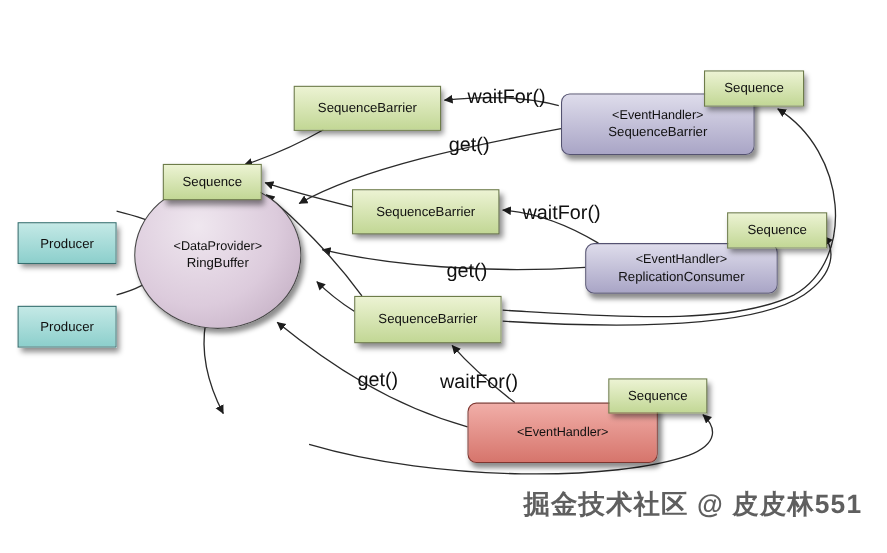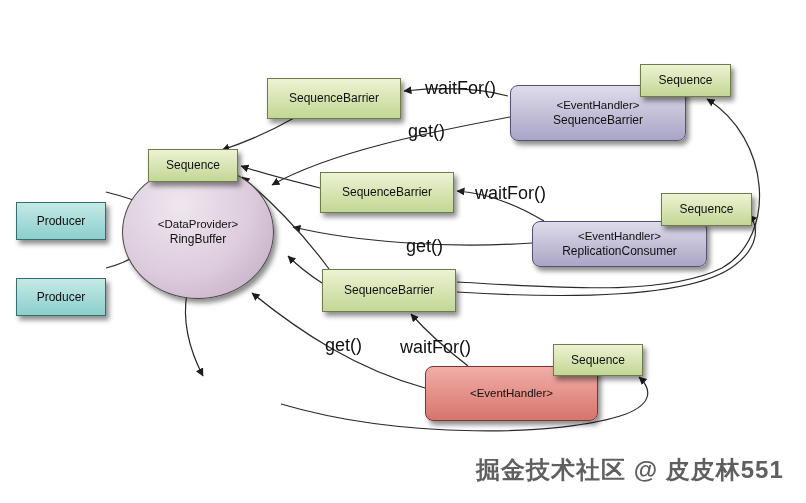--- a/index.html
+++ b/index.html
@@ -19,21 +19,21 @@
   .lav   { background:linear-gradient(#dedceb,#a9a5c6); border-color:#545271; border-radius:8px; }
   .red   { background:linear-gradient(#f1aea8,#d6756c); border-color:#7e352f; border-radius:8px; }
   .circle{
     border-radius:50%;
     background:radial-gradient(circle at 38% 30%, #efe7ef 0%, #dccbdc 55%, #bca6bc 100%);
     border:1.5px solid #474747;
   }
   .stereo { font-size:11.5px; }
   .edge-label { position:absolute; z-index:3; font-size:18px; color:#101010; }
   .watermark {
-    position:absolute; z-index:4; left:476px; top:454px;
+    position:absolute; z-index:4; left:476px; top:442px;
     font-size:24px; font-weight:bold; color:#5f5f5f; letter-spacing:1px;
     text-shadow:1px 1px 0 rgba(255,255,255,0.85);
   }
 </style>
 </head>
 <body>
 
 <div class="canvas">
 
   <svg class="edges" width="806" height="503" viewBox="0 0 806 503">

